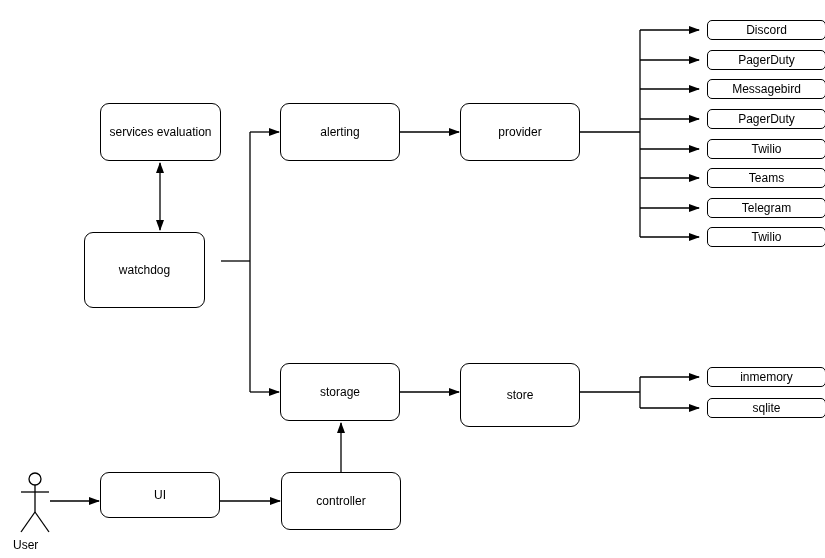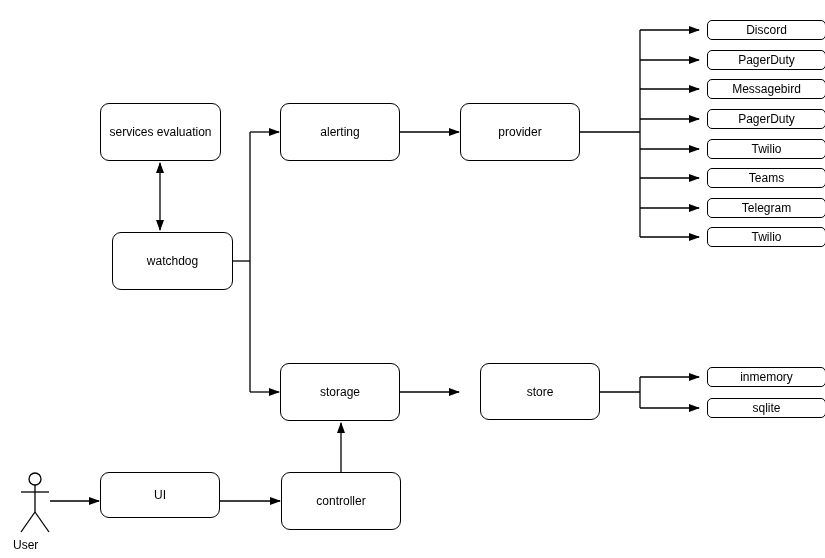--- a/index.html
+++ b/index.html
@@ -110,29 +110,29 @@
       <circle cx="35" cy="479" r="6"></circle>
       <line x1="35" y1="485" x2="35" y2="512"></line>
       <line x1="21" y1="492" x2="49" y2="492"></line>
       <line x1="35" y1="512" x2="21" y2="532"></line>
       <line x1="35" y1="512" x2="49" y2="532"></line>
     </g>
   </svg>
 
   <div class="node" style="left:100px; top:103px; width:121px; height:58px">services evaluation</div>
 
-  <div class="node" style="left:112px; top:232px; width:121px; height:58px">watchdog</div>
+  <div class="node" style="left:84px; top:232px; width:121px; height:76px">watchdog</div>
 
   <div class="node" style="left:280px; top:103px; width:120px; height:58px">alerting</div>
 
   <div class="node" style="left:460px; top:103px; width:120px; height:58px">provider</div>
 
   <div class="node" style="left:280px; top:363px; width:120px; height:58px">storage</div>
 
-  <div class="node" style="left:480px; top:363px; width:120px; height:57px">store</div>
+  <div class="node" style="left:460px; top:363px; width:120px; height:64px">store</div>
 
   <div class="node" style="left:100px; top:472px; width:120px; height:46px">UI</div>
 
   <div class="node" style="left:281px; top:472px; width:120px; height:58px">controller</div>
 
   <div class="node leaf" style="left:700px; top:20px; width:119px; height:20px">Discord</div>
   <div class="node leaf" style="left:700px; top:50px; width:119px; height:20px">PagerDuty</div>
   <div class="node leaf" style="left:700px; top:79px; width:119px; height:20px">Messagebird</div>
   <div class="node leaf" style="left:700px; top:109px; width:119px; height:20px">PagerDuty</div>
   <div class="node leaf" style="left:700px; top:139px; width:119px; height:20px">Twilio</div>

